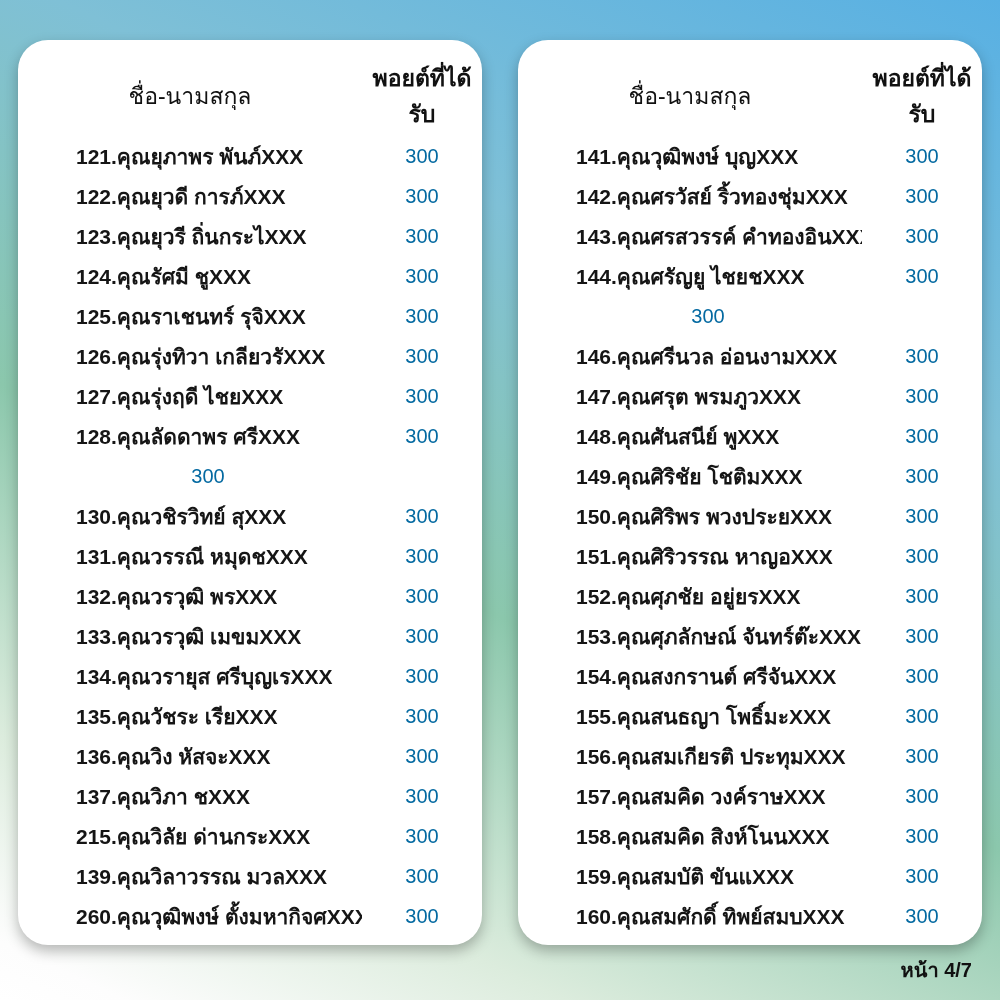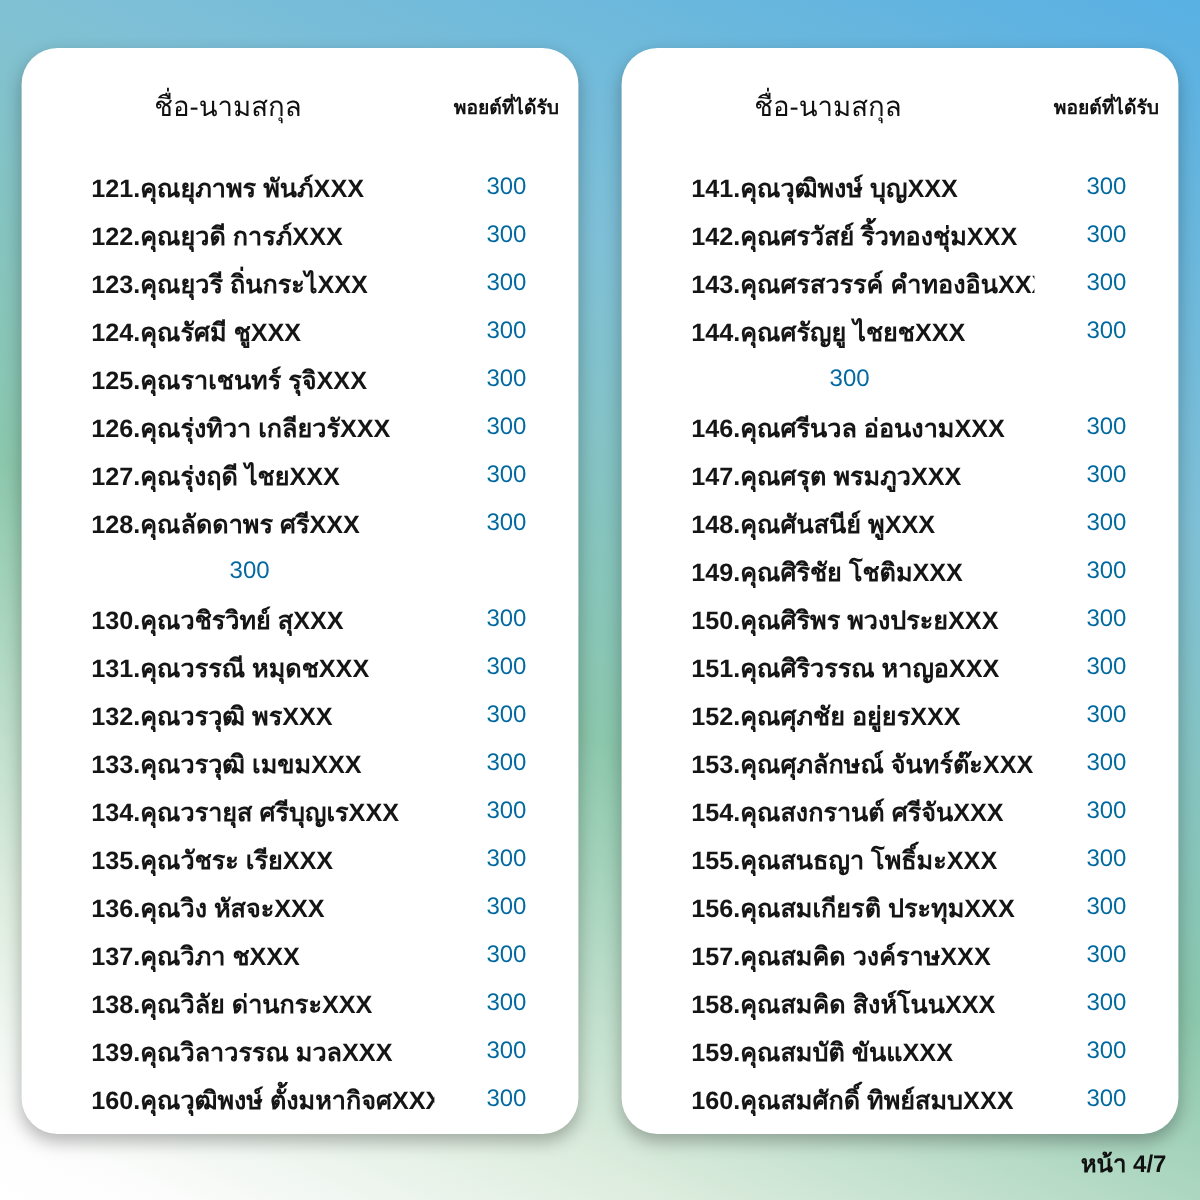--- a/index.html
+++ b/index.html
@@ -16,21 +16,21 @@
     box-shadow:0 6px 14px rgba(0,0,0,0.28);
     box-sizing:border-box;padding:20px 0 0 0;
   }
   .panel.left{left:18px;}
   .panel.right{left:518px;}
   .thead{
     display:grid;grid-template-columns:1fr 120px;align-items:center;
     height:58px;
   }
   .th-name{ text-align:center;font-size:23px;font-weight:400;color:#111;}
-  .th-points{text-align:center;font-size:16px;font-weight:700;color:#111;}
+  .th-points{text-align:center;font-size:23px;font-weight:700;color:#111;}
   .rows{margin-top:18px;}
   .row{
     display:grid;grid-template-columns:1fr 120px;align-items:center;
     height:40px;
     padding-left:36px;
   }
   .cell-name{
     padding-left:22px;font-size:21px;font-weight:600;color:#151515;
     white-space:nowrap;overflow:hidden;
   }
@@ -129,31 +129,31 @@
     <div class="cell-name">136.คุณวิง หัสจะXXX</div>
     <div class="cell-points">300</div>
   </div>
 
   <div class="row">
     <div class="cell-name">137.คุณวิภา ชXXX</div>
     <div class="cell-points">300</div>
   </div>
 
   <div class="row">
-    <div class="cell-name">138.คุณวิลัย ด่านกระXXX</div>
+    <div class="cell-name">215.คุณวิลัย ด่านกระXXX</div>
     <div class="cell-points">300</div>
   </div>
 
   <div class="row">
     <div class="cell-name">139.คุณวิลาวรรณ มวลXXX</div>
     <div class="cell-points">300</div>
   </div>
 
   <div class="row">
-    <div class="cell-name">160.คุณวุฒิพงษ์ ตั้งมหากิจศXXX</div>
+    <div class="cell-name">260.คุณวุฒิพงษ์ ตั้งมหากิจศXXX</div>
     <div class="cell-points">300</div>
   </div>
 </div>
 </div>
 
 <div class="panel right">
   <div class="thead">
     <div class="th-name">ชื่อ-นามสกุล</div>
     <div class="th-points">พอยต์ที่ได้รับ</div>
   </div>

